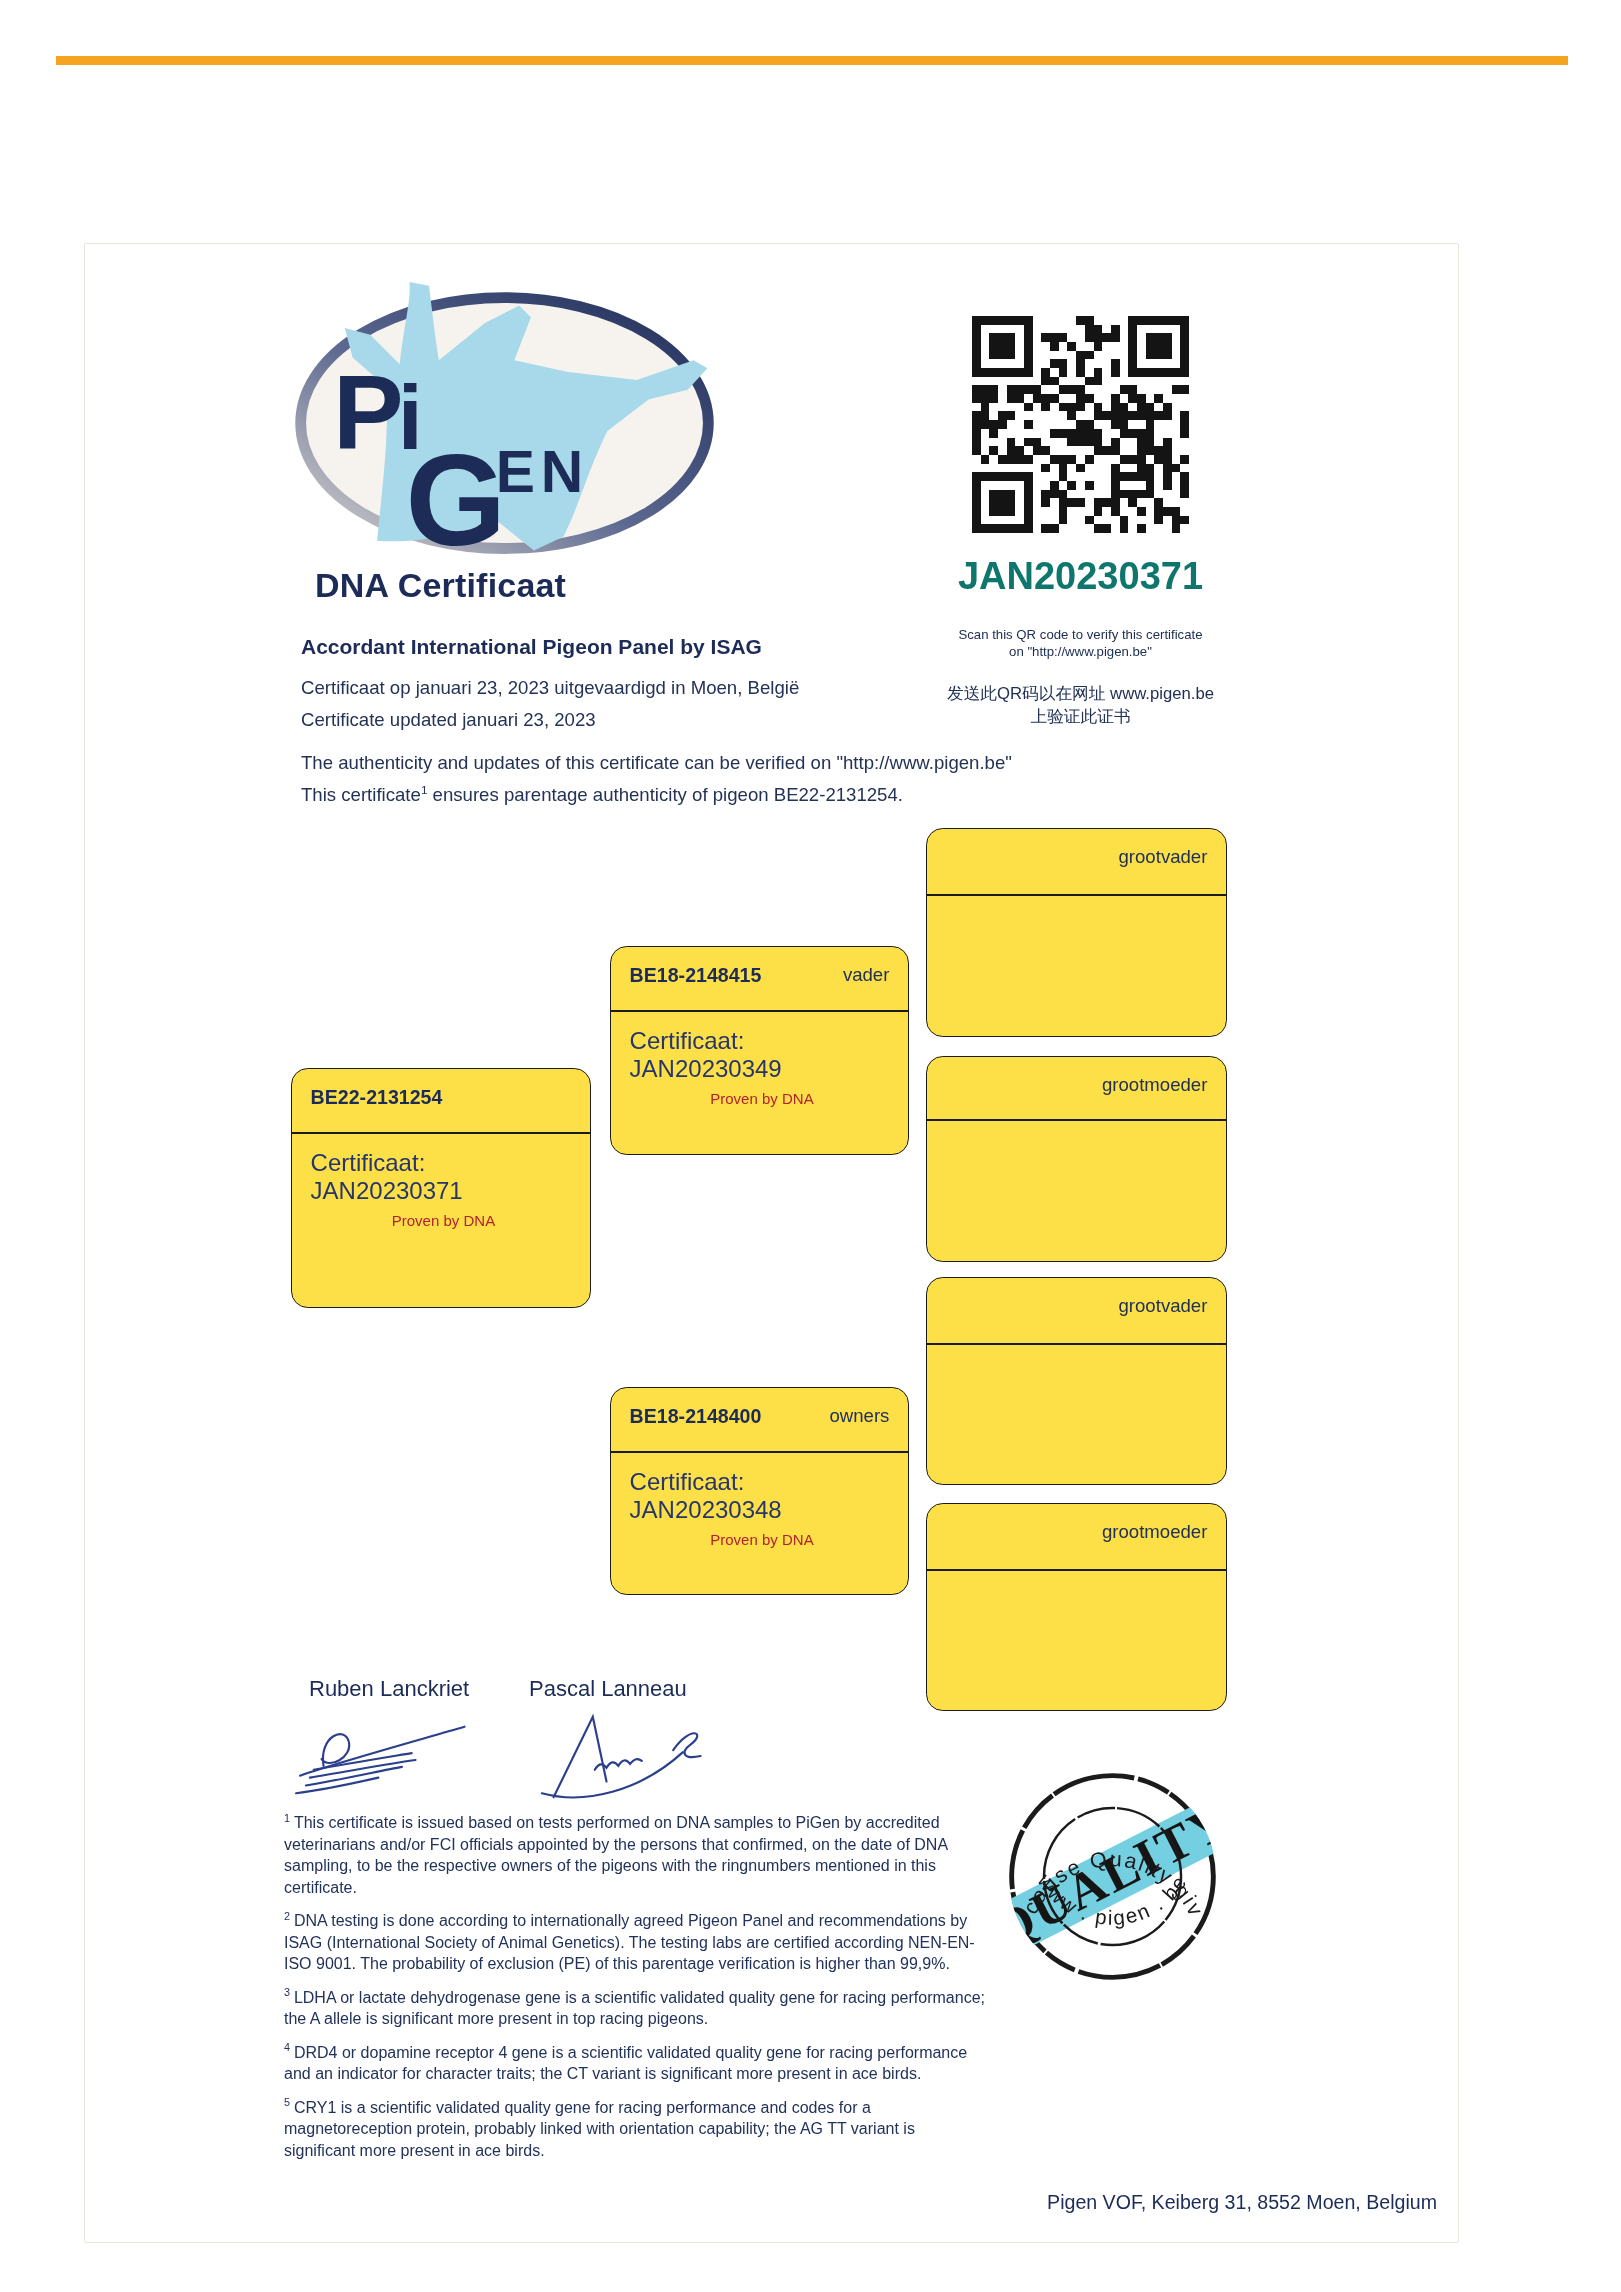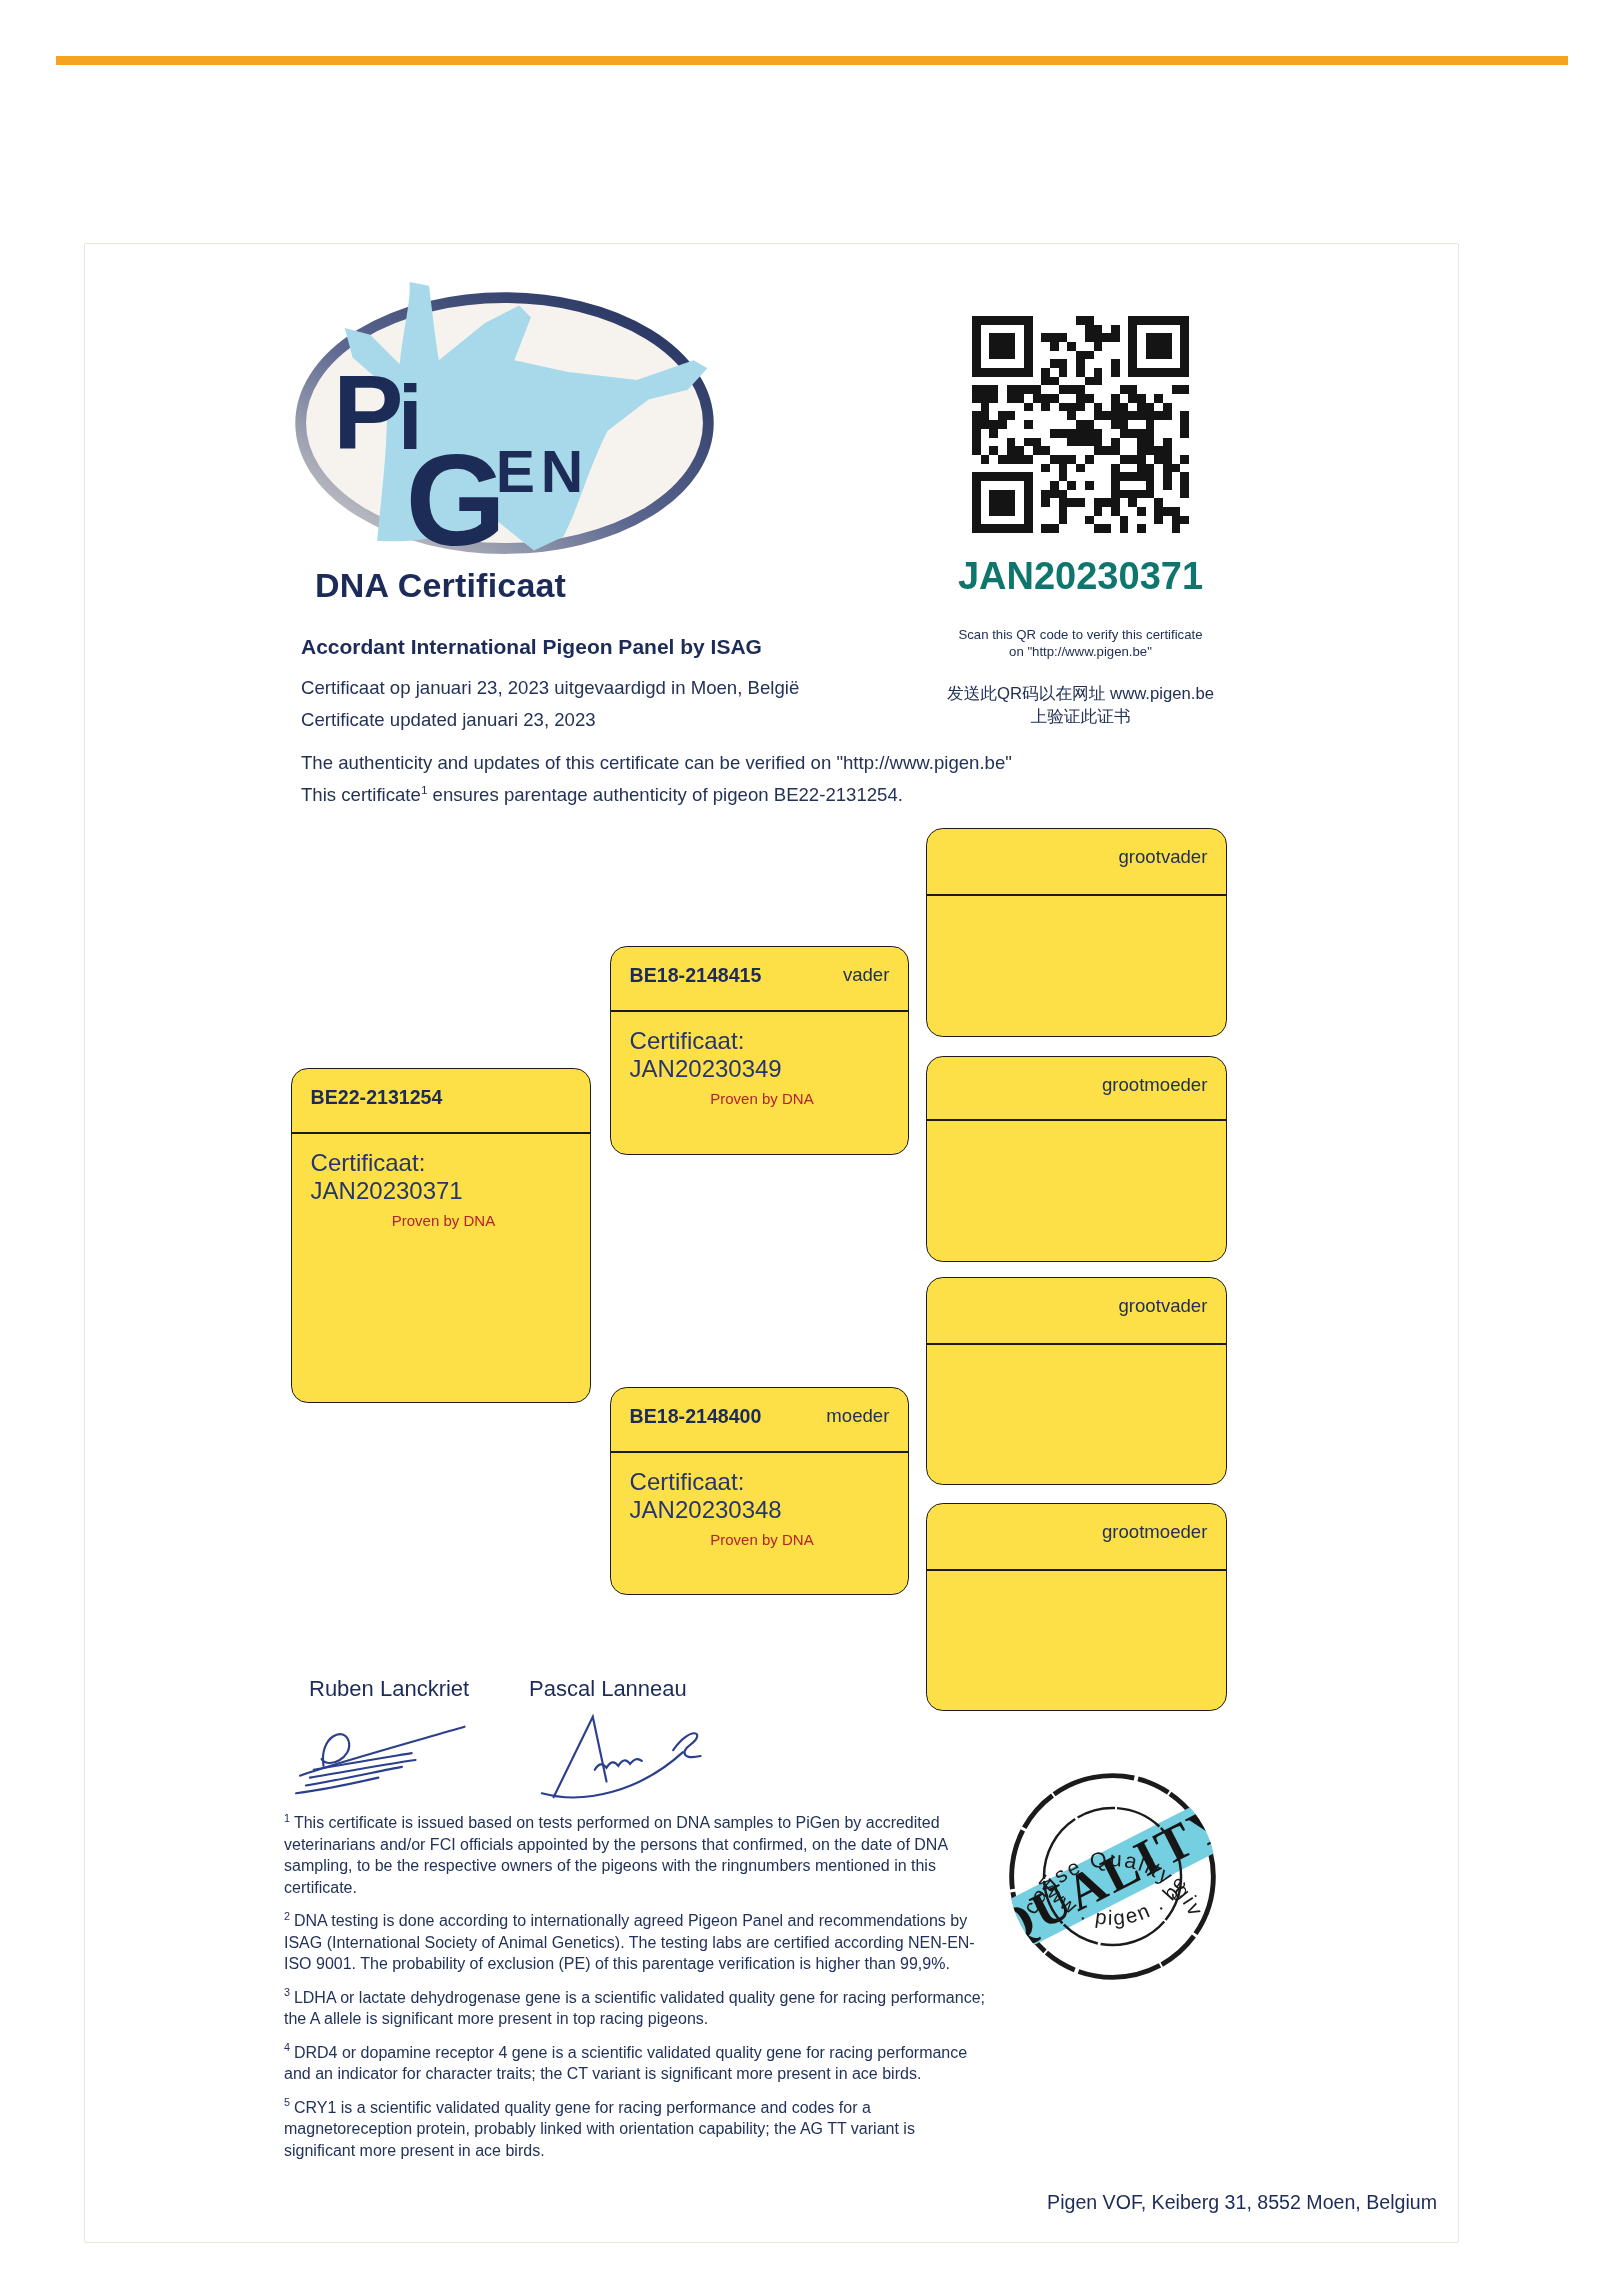--- a/index.html
+++ b/index.html
@@ -25,21 +25,21 @@
   .cn-note{left:897px;top:683px;width:367px;text-align:center;font-size:16.7px;line-height:22.5px;color:#203055;}
 
   .pbox{border:1.6px solid #1b1b1b;border-radius:16.7px;background:#fde047;box-sizing:border-box;}
   .pbox .ring{position:absolute;left:18.6px;top:16.7px;font-size:19.6px;font-weight:bold;color:#1c2b57;}
   .pbox .role{position:absolute;right:18.6px;top:16.7px;font-size:18.6px;color:#213055;}
   .pbox .divider{position:absolute;left:0;right:0;height:0;border-top:2px solid #1b1b1b;}
   .pbox .body{position:absolute;left:18.6px;right:13.7px;}
   .pbox .cert-line{font-size:24px;color:#26356b;}
   .pbox .proven{font-size:15px;color:#b5212e;margin-top:6.9px;text-align:center;}
 
-  .box-subject{left:291px;top:1068px;width:300px;height:335px;}
+  .box-subject{left:291px;top:1068px;width:300px;height:240px;}
   .box-father {left:610px;top:946px; width:299px;height:209px;}
   .box-mother {left:610px;top:1387px;width:299px;height:208px;}
   .box-gf1{left:926px;top:828px; width:301px;height:209px;}
   .box-gm1{left:926px;top:1056px;width:301px;height:206px;}
   .box-gf2{left:926px;top:1277px;width:301px;height:208px;}
   .box-gm2{left:926px;top:1503px;width:301px;height:208px;}
 
   .sig-name{font-size:22px;color:#1c2b57;}
   .sig1-name{left:309px;top:1676px;}
   .sig2-name{left:529px;top:1676px;}
@@ -348,21 +348,21 @@
     <div class="role">vader</div>
     <div class="divider" style="top:63px"></div>
     <div class="body" style="top:80px">
       <div class="cert-line">Certificaat: JAN20230349</div>
       <div class="proven">Proven by DNA</div>
     </div>
   </div>
 
   <div class="abs pbox box-mother">
     <div class="ring">BE18-2148400</div>
-    <div class="role">moeder</div>
+    <div class="role">owners</div>
     <div class="divider" style="top:63px"></div>
     <div class="body" style="top:80px">
       <div class="cert-line">Certificaat: JAN20230348</div>
       <div class="proven">Proven by DNA</div>
     </div>
   </div>
 
   <div class="abs pbox box-gf1">
     <div class="role">grootvader</div>
     <div class="divider" style="top:65px"></div>

